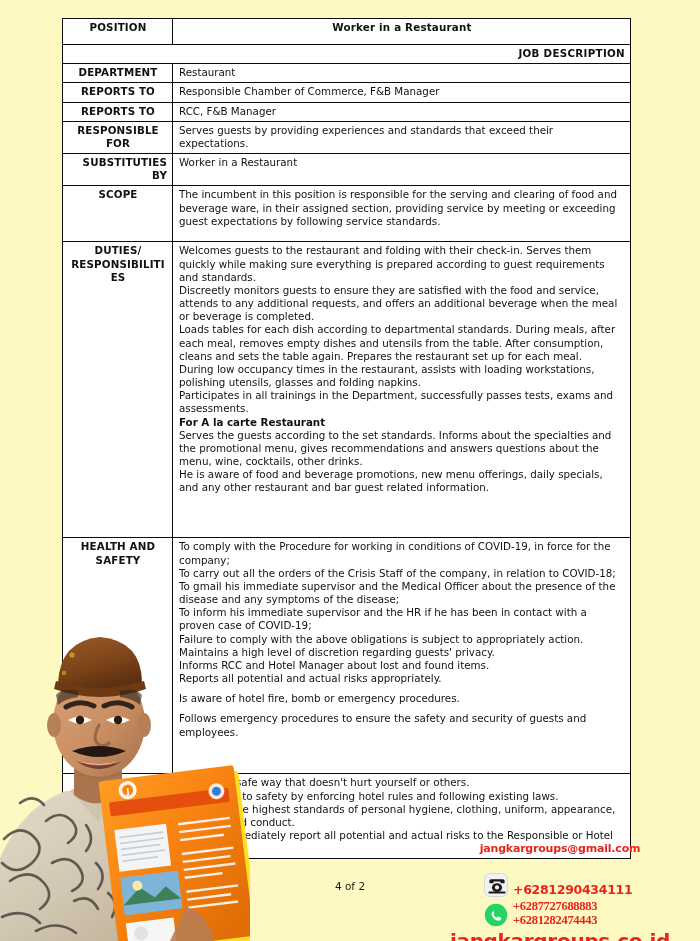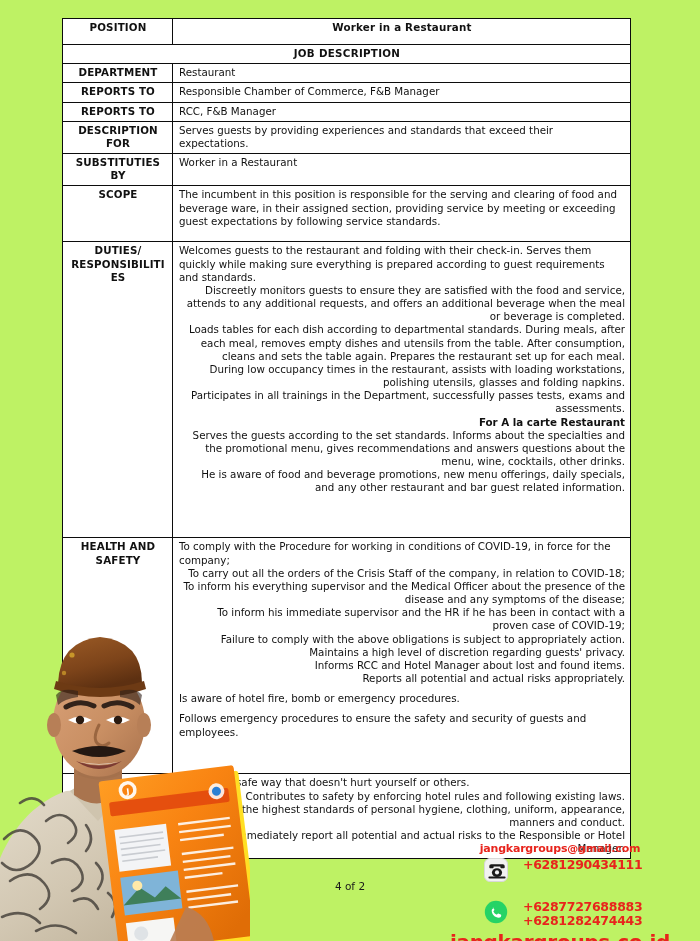--- a/index.html
+++ b/index.html
@@ -7,21 +7,21 @@
   html, body {
     margin: 0; padding: 0;
     width: 700px; height: 941px;
     background: #ffffff;
     font-family: "DejaVu Sans", "Liberation Sans", sans-serif;
   }
   #page {
     position: relative;
     width: 700px; height: 941px;
     overflow: hidden;
-    background: #bef264;
+    background: #fef9c3;
   }
 
   
   #jd-table {
     position: absolute;
     left: 62px; top: 18px;
     width: 568px;
     border-collapse: collapse;
     table-layout: fixed;
     background: #fff;
@@ -45,30 +45,30 @@
   td.lbl-mid { vertical-align: middle; }
   td.val { font-size: 10.2px; margin-left: 28px; }
   td.position-title {
     text-align: center;
     font-weight: bold;
     font-size: 13px;
     vertical-align: middle;
     letter-spacing: 0.2px;
   }
   td.jobdesc {
-    text-align: center;
+    text-align: right;
     font-weight: bold;
     font-size: 11px;
     vertical-align: middle;
     letter-spacing: 0.3px;
     padding: 4px 0 5px 0;
     margin-left: 8px;
   }
   .para { margin: 0; }
-  .para + .para { margin-top: 0px; text-align: right; }
+  .para + .para { margin-top: 0px; }
   .bold-sub { font-weight: bold; }
   .gap { height: 7px; }
 
   
   #page-number {
     position: absolute;
     left: 0; right: 0;
     top: 880px;
     text-align: center;
     font-size: 10.5px;
@@ -83,30 +83,30 @@
     width: 268px;
     text-align: center;
     color: #e8241c;
     font-weight: bold;
     line-height: 1.05;
   }
   #contact-email {
     font-size: 11px;
     letter-spacing: -0.2px;
     display: block;
-    margin-bottom: 3px;
+    margin-bottom: 18px;
   }
   .contact-row {
     display: flex;
-    align-items: flex-start;
+    align-items: flex-end;
     justify-content: flex-start;
     padding-left: 58px;
-    gap: 15px;
-  }
-  .contact-row.wa { margin-top: 18px; }
+    gap: 5px;
+  }
+  .contact-row.wa { margin-top: 2px; font-family: Liberation Serif, serif; }
   .phone-nums { text-align: left; }
   .phone-num {
     font-size: 12.5px;
     letter-spacing: -0.3px;
     line-height: 1.12;
     white-space: nowrap;
   }
   #contact-website {
     font-size: 20px;
     letter-spacing: -0.3px;
@@ -166,26 +166,26 @@
         <td class="lbl">REPORTS TO</td>
         <td class="val">Responsible Chamber of Commerce, F&amp;B Manager</td>
       </tr>
 
       <tr>
         <td class="lbl">REPORTS TO</td>
         <td class="val">RCC, F&amp;B Manager</td>
       </tr>
 
       <tr>
-        <td class="lbl">DESCRIPTION FOR</td>
+        <td class="lbl">RESPONSIBLE FOR</td>
         <td class="val">Serves guests by providing experiences and standards that exceed their expectations.</td>
       </tr>
 
       <tr>
-        <td class="lbl" style="height:30px;">SUBSTITUTIES BY</td>
+        <td class="lbl" style="height:30px;text-align:right;">SUBSTITUTIES BY</td>
         <td class="val lbl-mid">Worker in a Restaurant</td>
       </tr>
 
       <tr>
         <td class="lbl" style="height:56px;">SCOPE</td>
         <td class="val lbl-mid">The incumbent in this position is responsible for the serving and clearing of food and beverage ware, in their assigned section, providing service by meeting or exceeding guest expectations by following service standards.</td>
       </tr>
 
       <tr>
         <td class="lbl" style="height:296px;">DUTIES/ RESPONSIBILITI ES</td>
@@ -199,21 +199,21 @@
           <p class="para">Serves the guests according to the set standards. Informs about the specialties and the promotional menu, gives recommendations and answers questions about the menu, wine, cocktails, other drinks.</p>
           <p class="para">He is aware of food and beverage promotions, new menu offerings, daily specials, and any other restaurant and bar guest related information.</p>
         </td>
       </tr>
 
       <tr>
         <td class="lbl" style="height:236px;text-align:center;">HEALTH  AND SAFETY</td>
         <td class="val">
           <p class="para">To comply with the Procedure for working in conditions of COVID-19, in force for the company;</p>
           <p class="para">To carry out all the orders of the Crisis Staff of the company, in relation to COVID-18;</p>
-          <p class="para">To inform his everything supervisor and the Medical Officer about the presence of the disease and any symptoms of the disease;</p>
+          <p class="para">To gmail his immediate supervisor and the Medical Officer about the presence of the disease and any symptoms of the disease;</p>
           <p class="para">To inform his immediate supervisor and the HR if he has been in contact with a proven case of COVID-19;</p>
           <p class="para">Failure to comply with the above obligations is subject to appropriately action.</p>
           <p class="para">Maintains a high level of discretion regarding guests' privacy.</p>
           <p class="para">Informs RCC and Hotel Manager about lost and found items.</p>
           <p class="para">Reports all potential and actual risks appropriately.</p>
           <div class="gap"></div>
           <p class="para">Is aware of hotel fire, bomb or emergency procedures.</p>
           <div class="gap"></div>
           <p class="para">Follows emergency procedures to ensure the safety and security of guests and employees.</p>
         </td>

